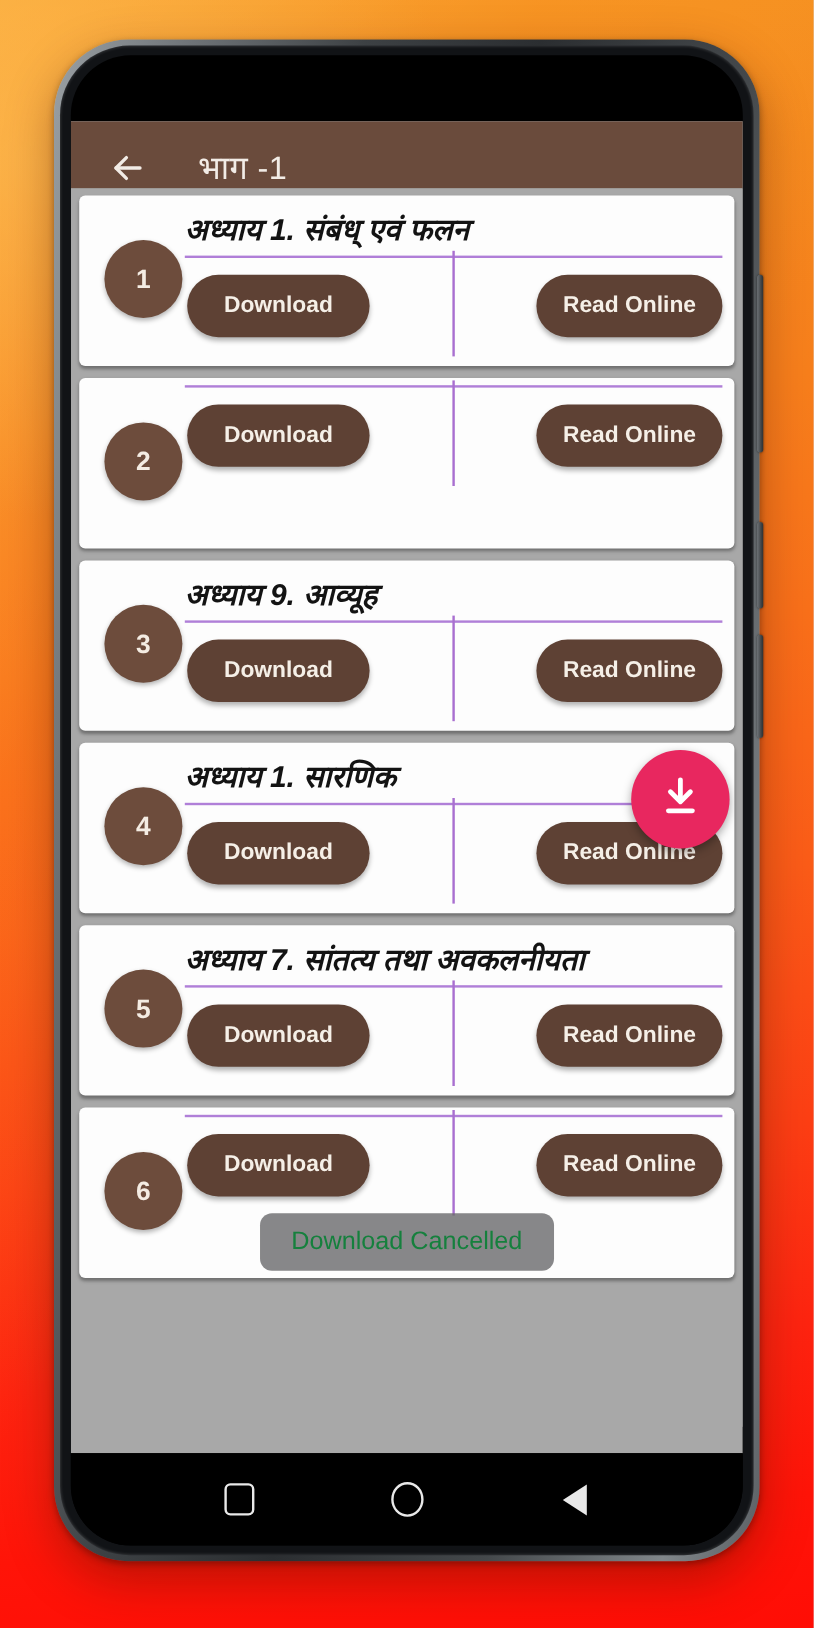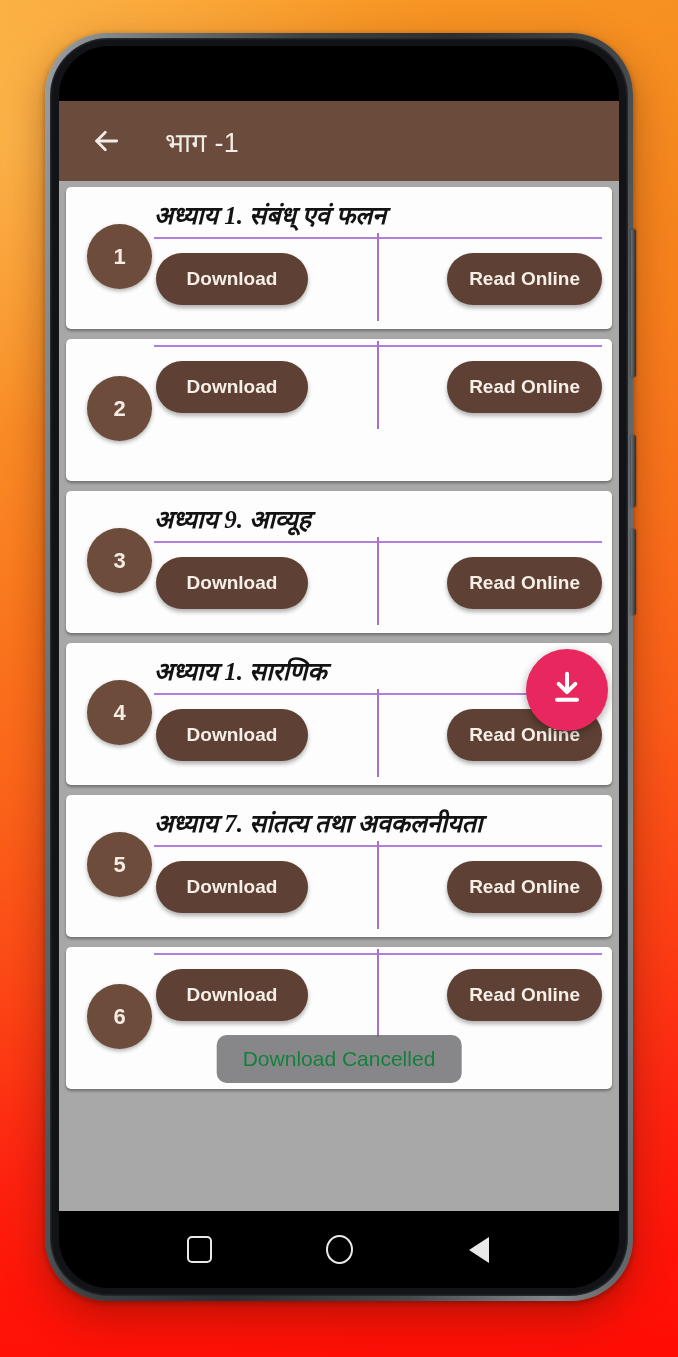--- a/index.html
+++ b/index.html
@@ -80,24 +80,24 @@
   .app {
     position: absolute;
     left: 0;
     top: 55px;          
     width: 560px;
     height: 1110px;
     background: #a8a8a8;
     overflow: hidden;
   }
   .appbar {
-    height: 80px;
+    height: 56px;
     background: #6a4b3c;
     display: flex;
-    align-items: center;
+    align-items: flex-end;
     padding: 0 0 0 30px;
     box-sizing: border-box;
   }
   .back-arrow {
     width: 34px;
     height: 34px;
     flex: 0 0 auto;
     display: flex;
     align-items: center;
     justify-content: center;
@@ -149,21 +149,21 @@
 
   .card-body {
     position: absolute;
     left: 88px;
     right: 10px;
     top: 0;
     bottom: 0;
   }
 
   .chapter-title {
-    font-family: Liberation Serif, serif;
+    font-family: Liberation Sans, sans-serif;
     font-style: italic;
     font-weight: 700;
     font-size: 25px;
     color: #131313;
     padding: 15px 0 0 0;
     white-space: nowrap;
     line-height: 1.15;
   }
   .hline {
     height: 2px;

